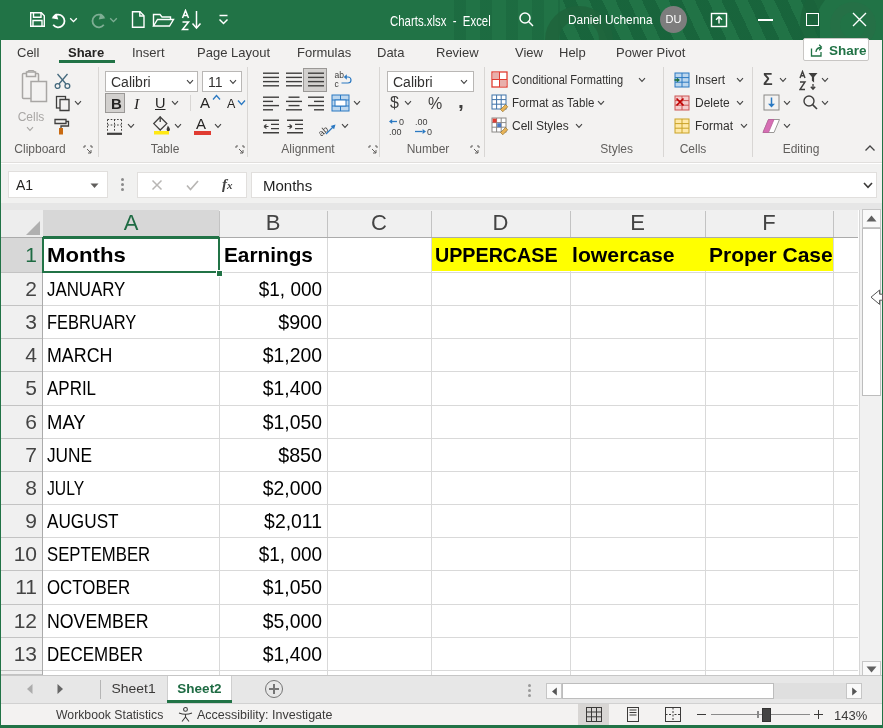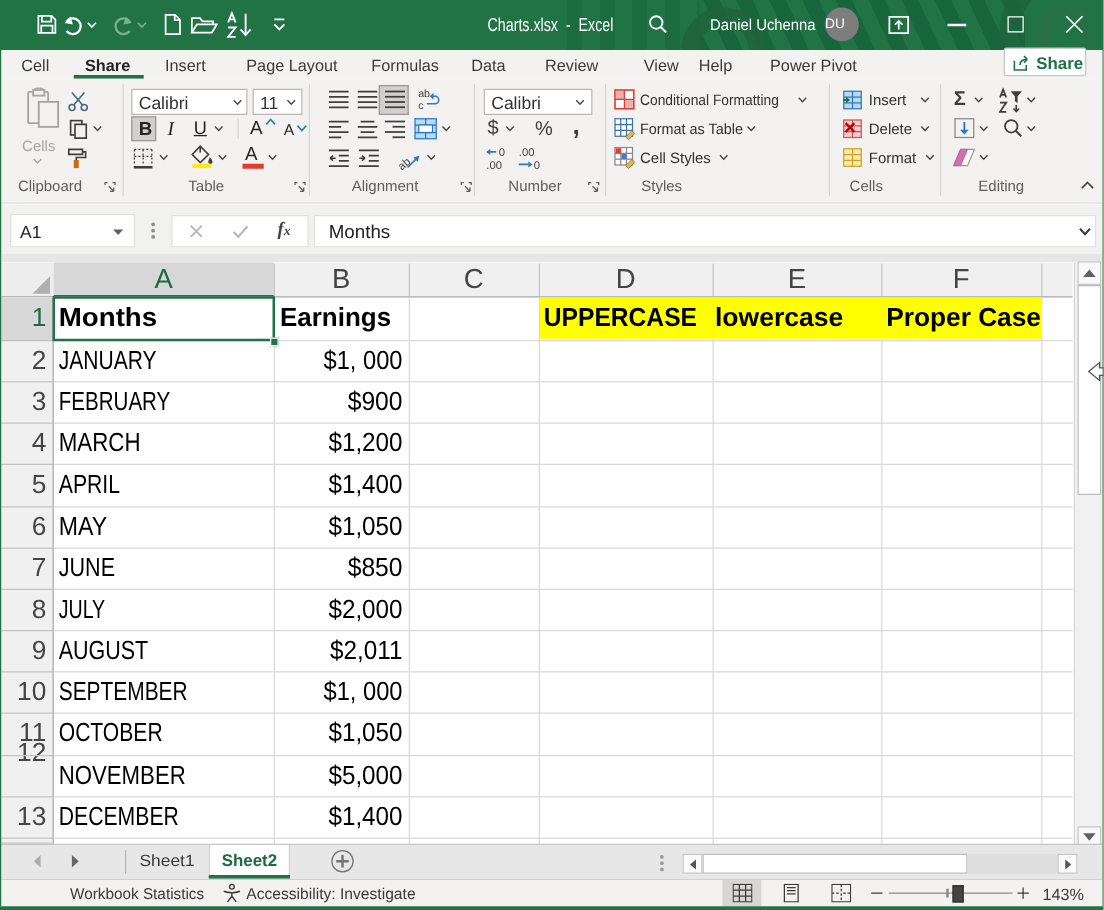--- a/index.html
+++ b/index.html
@@ -80,21 +80,21 @@
       </svg>
     </div>
 <div class="a" style="left:390px;top:12px;font-size:15px;color:#fff;transform:scaleX(.76);transform-origin:0 0;white-space:pre;">Charts.xlsx  -  Excel</div>
 <div class="a" style="left:518px;top:11px;">
       <svg width="17" height="17" viewBox="0 0 17 17">
         <circle cx="7" cy="7" r="5" fill="none" stroke="#fff" stroke-width="1.5"></circle>
         <path d="M10.8 10.8 L15 15" stroke="#fff" stroke-width="1.5"></path>
       </svg>
     </div>
 <div class="a" style="left:568px;top:12.5px;font-size:12.5px;color:#fff;transform:scaleX(.95);transform-origin:0 0;">Daniel Uchenna</div>
-<div class="a" style="left:660px;top:6px;width:27px;height:27px;border-radius:50%;background:#7d7d7d;color:#fff;font-size:11px;text-align:left;line-height:27px;">DU</div>
+<div class="a" style="left:660px;top:6px;width:27px;height:27px;border-radius:50%;background:#7d7d7d;color:#fff;font-size:11px;text-align:center;line-height:27px;">DU</div>
 <div class="a" style="left:710px;top:11px;">
       <svg width="18" height="18" viewBox="0 0 18 18">
         <rect x="1.5" y="2.5" width="15" height="13" fill="none" stroke="#fff" stroke-width="1.4"></rect>
         <path d="M9 12.5 V6 M6 8.8 L9 5.8 L12 8.8" fill="none" stroke="#fff" stroke-width="1.4"></path>
       </svg>
     </div>
 <div class="a" style="left:758px;top:19px;width:15px;height:1.6px;background:#fff;"></div>
 <div class="a" style="left:806px;top:13px;width:13px;height:13px;border:1.3px solid #fff;"></div>
 <div class="a" style="left:851px;top:11px;">
       <svg width="17" height="17" viewBox="0 0 17 17">
@@ -457,21 +457,21 @@
       <rect x="6.2" y="6.2" width="4" height="4" fill="#4a79c4"></rect>
       <path d="M9.5 15.5 L14.5 10.5 L16.8 12.8 L11.8 17.8z" fill="#E8B357" stroke="#8a6a22" stroke-width=".6"></path>
     </svg>
   </div>
 <div class="a" style="left:512px;top:119px;font-size:12px;color:#323130;">Cell Styles</div>
 <div class="a" style="left:575px;top:123px;">
     <svg width="8" height="6" viewBox="0 0 8 6">
       <path d="M1 1.2 L4 4.4 L7 1.2" fill="none" stroke="#444" stroke-width="1.1"></path>
     </svg>
   </div>
-<div class="a" style="left:513px;top:142px;width:120px;text-align:left;font-size:12px;color:#605E5C;">Styles</div>
+<div class="a" style="left:513px;top:142px;width:120px;text-align:right;font-size:12px;color:#605E5C;">Styles</div>
 <div class="a" style="left:674px;top:72px;">
     <svg width="17" height="17" viewBox="0 0 17 17">
       <rect x="1" y="1" width="14" height="14" fill="#BDD7EE" stroke="#2b79c2"></rect>
       <path d="M1 5.6 h14 M1 10.2 h14 M8 1 v14" stroke="#2b79c2"></path>
       <path d="M5 8 h-4.5" stroke="#217346" stroke-width="1.7"></path>
       <path d="M6 8 l-3.2 -2.6 v5.2z" fill="#217346"></path>
     </svg>
   </div>
 <div class="a" style="left:695px;top:73px;font-size:12px;color:#323130;">Insert</div>
 <div class="a" style="left:736px;top:77px;">
@@ -625,21 +625,21 @@
 <div class="a" style="left:0;top:272px;width:37px;height:33px;font-size:21px;color:#444;text-align:right;line-height:33px;">2</div>
 <div class="a" style="left:0;top:305px;width:37px;height:33px;font-size:21px;color:#444;text-align:right;line-height:33px;">3</div>
 <div class="a" style="left:0;top:338px;width:37px;height:33px;font-size:21px;color:#444;text-align:right;line-height:33px;">4</div>
 <div class="a" style="left:0;top:371px;width:37px;height:34px;font-size:21px;color:#444;text-align:right;line-height:34px;">5</div>
 <div class="a" style="left:0;top:405px;width:37px;height:33px;font-size:21px;color:#444;text-align:right;line-height:33px;">6</div>
 <div class="a" style="left:0;top:438px;width:37px;height:33px;font-size:21px;color:#444;text-align:right;line-height:33px;">7</div>
 <div class="a" style="left:0;top:471px;width:37px;height:33px;font-size:21px;color:#444;text-align:right;line-height:33px;">8</div>
 <div class="a" style="left:0;top:504px;width:37px;height:33px;font-size:21px;color:#444;text-align:right;line-height:33px;">9</div>
 <div class="a" style="left:0;top:537px;width:37px;height:33px;font-size:21px;color:#444;text-align:right;line-height:33px;">10</div>
 <div class="a" style="left:0;top:570px;width:37px;height:34px;font-size:21px;color:#444;text-align:right;line-height:34px;">11</div>
-<div class="a" style="left:0;top:586px;width:37px;height:33px;font-size:21px;color:#444;text-align:right;line-height:33px;">12</div>
+<div class="a" style="left:0;top:604px;width:37px;height:33px;font-size:21px;color:#444;text-align:right;line-height:33px;">12</div>
 <div class="a" style="left:0;top:637px;width:37px;height:33px;font-size:21px;color:#444;text-align:right;line-height:33px;">13</div>
 <div class="a" style="left:1px;top:272px;width:42px;height:1px;background:#C3C3C3;"></div>
 <div class="a" style="left:1px;top:305px;width:42px;height:1px;background:#C3C3C3;"></div>
 <div class="a" style="left:1px;top:338px;width:42px;height:1px;background:#C3C3C3;"></div>
 <div class="a" style="left:1px;top:371px;width:42px;height:1px;background:#C3C3C3;"></div>
 <div class="a" style="left:1px;top:405px;width:42px;height:1px;background:#C3C3C3;"></div>
 <div class="a" style="left:1px;top:438px;width:42px;height:1px;background:#C3C3C3;"></div>
 <div class="a" style="left:1px;top:471px;width:42px;height:1px;background:#C3C3C3;"></div>
 <div class="a" style="left:1px;top:504px;width:42px;height:1px;background:#C3C3C3;"></div>
 <div class="a" style="left:1px;top:537px;width:42px;height:1px;background:#C3C3C3;"></div>

